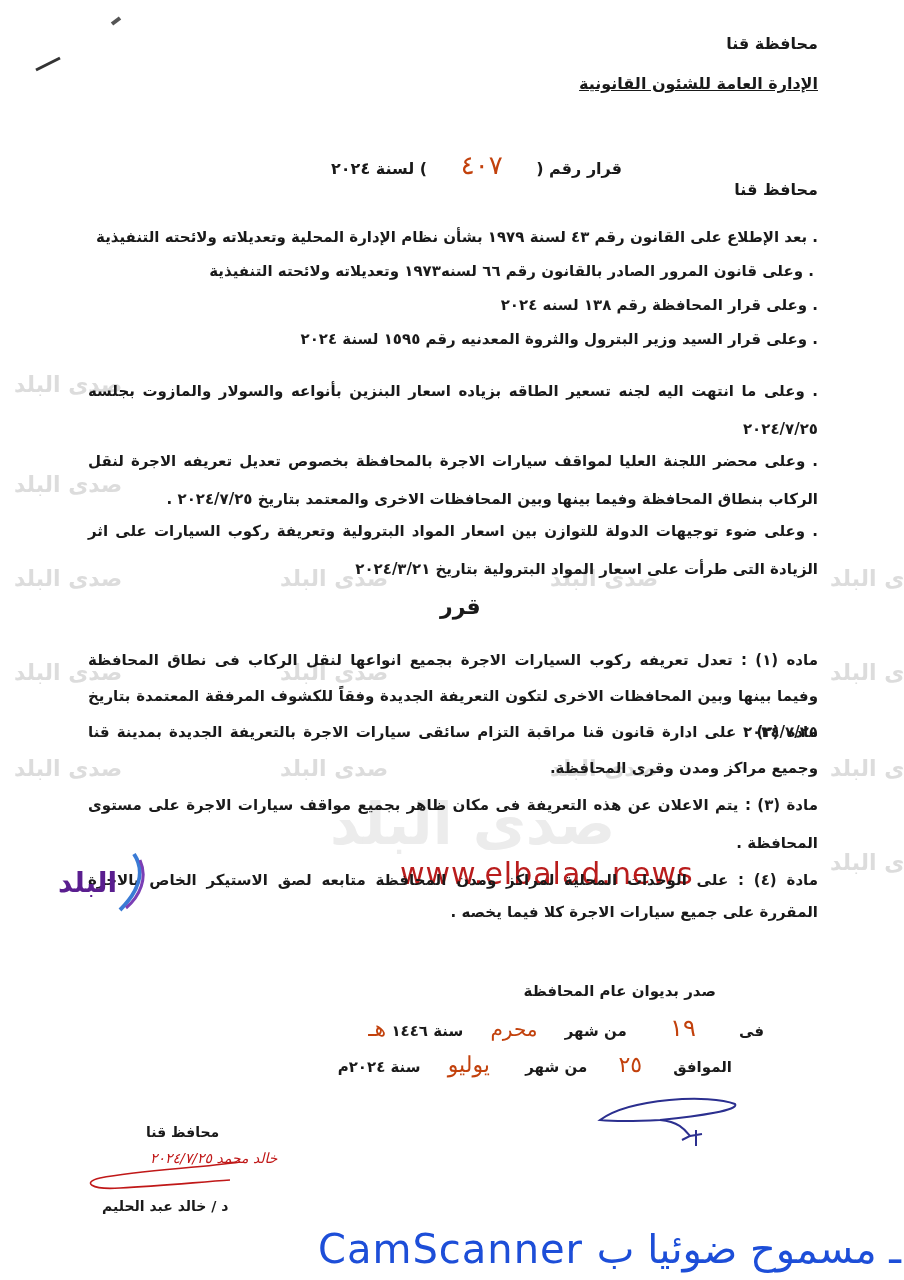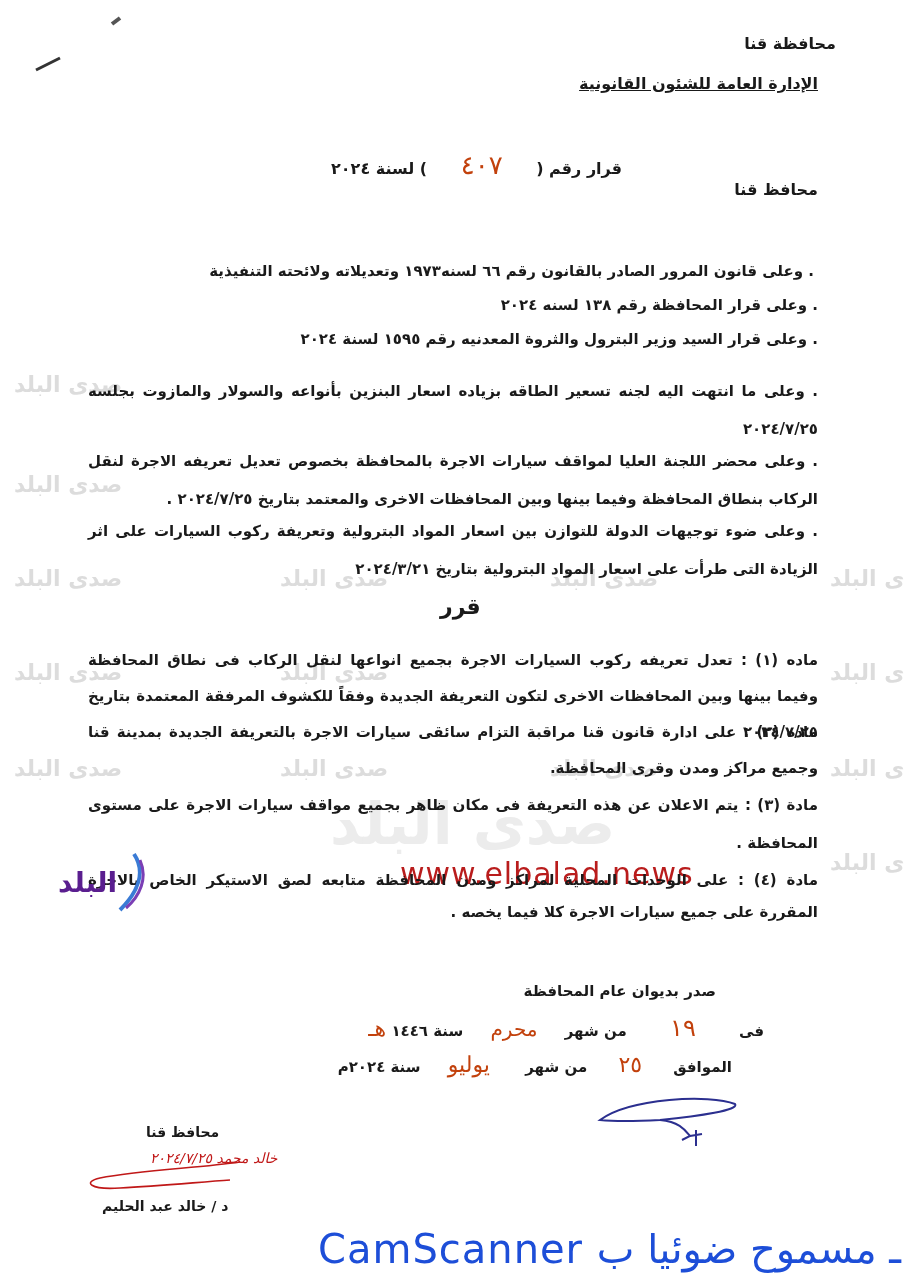--- a/index.html
+++ b/index.html
@@ -4,21 +4,21 @@
 <style>
   html, body { margin:0; padding:0; }
   body {
     width:904px; height:1280px; background:#ffffff; position:relative; overflow:hidden;
     font-family:"DejaVu Sans", sans-serif; color:#1a1a1a;
   }
   .page { position:absolute; inset:0; }
   .abs { position:absolute; white-space:nowrap; }
   .t { font-size:15px; font-weight:bold; direction:rtl; }
   .hand { color:#c2410c; font-family:"DejaVu Serif", serif; }
-  .hdr1 { right:68px; top:34px; font-size:16px; font-weight:bold; }
+  .hdr1 { right:86px; top:34px; font-size:16px; font-weight:bold; }
   .hdr2 { right:86px; top:74px; font-size:16px; font-weight:bold; text-decoration:underline; }
   .wm {
     position:absolute; color:#d9d9d9; font-size:22px; font-weight:bold; direction:rtl;
     white-space:nowrap; pointer-events:none; opacity:.9;
   }
   .wm-big { position:absolute; left:330px; top:790px; font-size:58px; color:#ececec; font-weight:bold; }
   .wm-url { position:absolute; left:400px; top:856px; font-size:30px; color:#b91c1c; letter-spacing:1px; direction:ltr; }
   .logo { position:absolute; left:58px; top:852px; width:92px; height:62px; }
   .logo-text { position:absolute; left:0; top:14px; font-size:28px; font-weight:bold; color:#5a1e8f; direction:rtl; }
   .logo-swoosh { position:absolute; left:58px; top:0; width:30px; height:60px; }
@@ -59,20 +59,21 @@
   <div class="abs hdr2">الإدارة العامة للشئون القانونية</div>
 
   <div class="abs t" style="right:282px;top:150px;font-size:16px;">
     <span>قرار رقم (</span>
     <span class="hand" style="font-size:26px;font-weight:normal;margin:0 28px;">٤٠٧</span>
     <span>) لسنة ٢٠٢٤</span>
   </div>
 
   <div class="abs t" style="right:86px;top:180px;font-size:16px;">محافظ قنا</div>
 
+  <div class="abs t" style="right:86px;top:228px;">. بعد الإطلاع على القانون رقم ٤٣ لسنة ١٩٧٩ بشأن نظام الإدارة المحلية وتعديلاته ولائحته التنفيذية</div>
   <div class="abs t" style="right:90px;top:262px;">. وعلى قانون المرور الصادر بالقانون رقم ٦٦ لسنه١٩٧٣ وتعديلاته ولائحته التنفيذية</div>
   <div class="abs t" style="right:86px;top:296px;">. وعلى قرار المحافظة رقم ١٣٨ لسنه ٢٠٢٤</div>
   <div class="abs t" style="right:86px;top:330px;">. وعلى قرار السيد وزير البترول والثروة المعدنيه رقم ١٥٩٥ لسنة ٢٠٢٤</div>
   <div class="para" style="top:372px;width:730px;line-height:38px;">. وعلى ما انتهت اليه لجنه تسعير الطاقه بزياده اسعار البنزين بأنواعه والسولار والمازوت بجلسه ٢٠٢٤/٧/٢٥</div>
   <div class="para" style="top:442px;width:730px;line-height:38px;">. وعلى محضر اللجنة العليا لمواقف سيارات الاجرة بالمحافظة بخصوص تعديل تعريفه الاجرة لنقل الركاب بنطاق المحافظة وفيما بينها وبين المحافظات الاخرى والمعتمد بتاريخ ٢٠٢٤/٧/٢٥ .</div>
   <div class="para" style="top:512px;width:730px;line-height:38px;">. وعلى ضوء توجيهات الدولة للتوازن بين اسعار المواد البترولية وتعريفة ركوب السيارات على اثر الزيادة التى طرأت على اسعار المواد البترولية بتاريخ ٢٠٢٤/٣/٢١</div>
 
   <div class="abs" style="left:440px;top:594px;font-size:22px;font-weight:bold;">قرر</div>
 
   <div class="para" style="top:642px;width:730px;right:86px;line-height:36px;">

